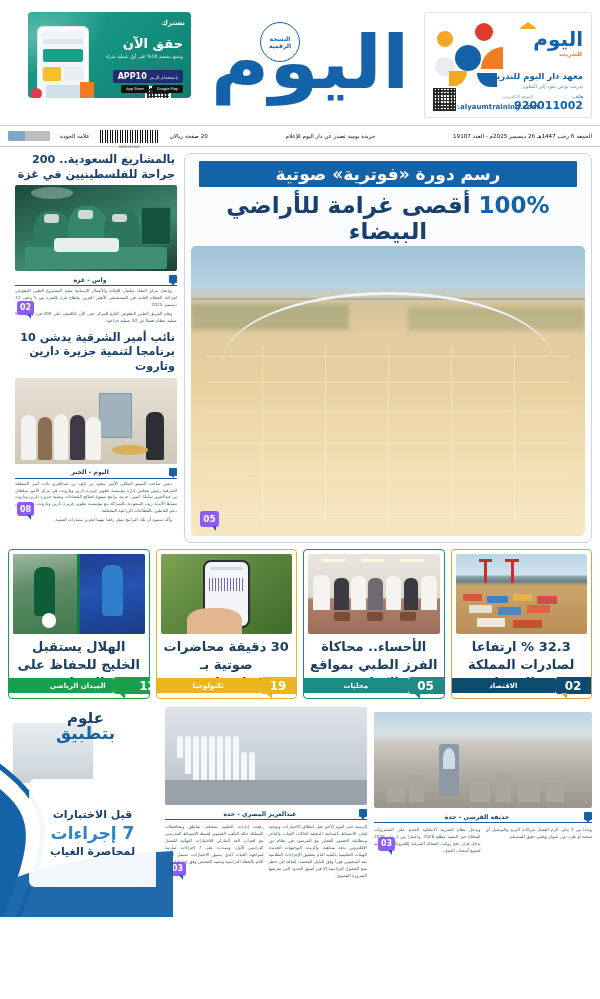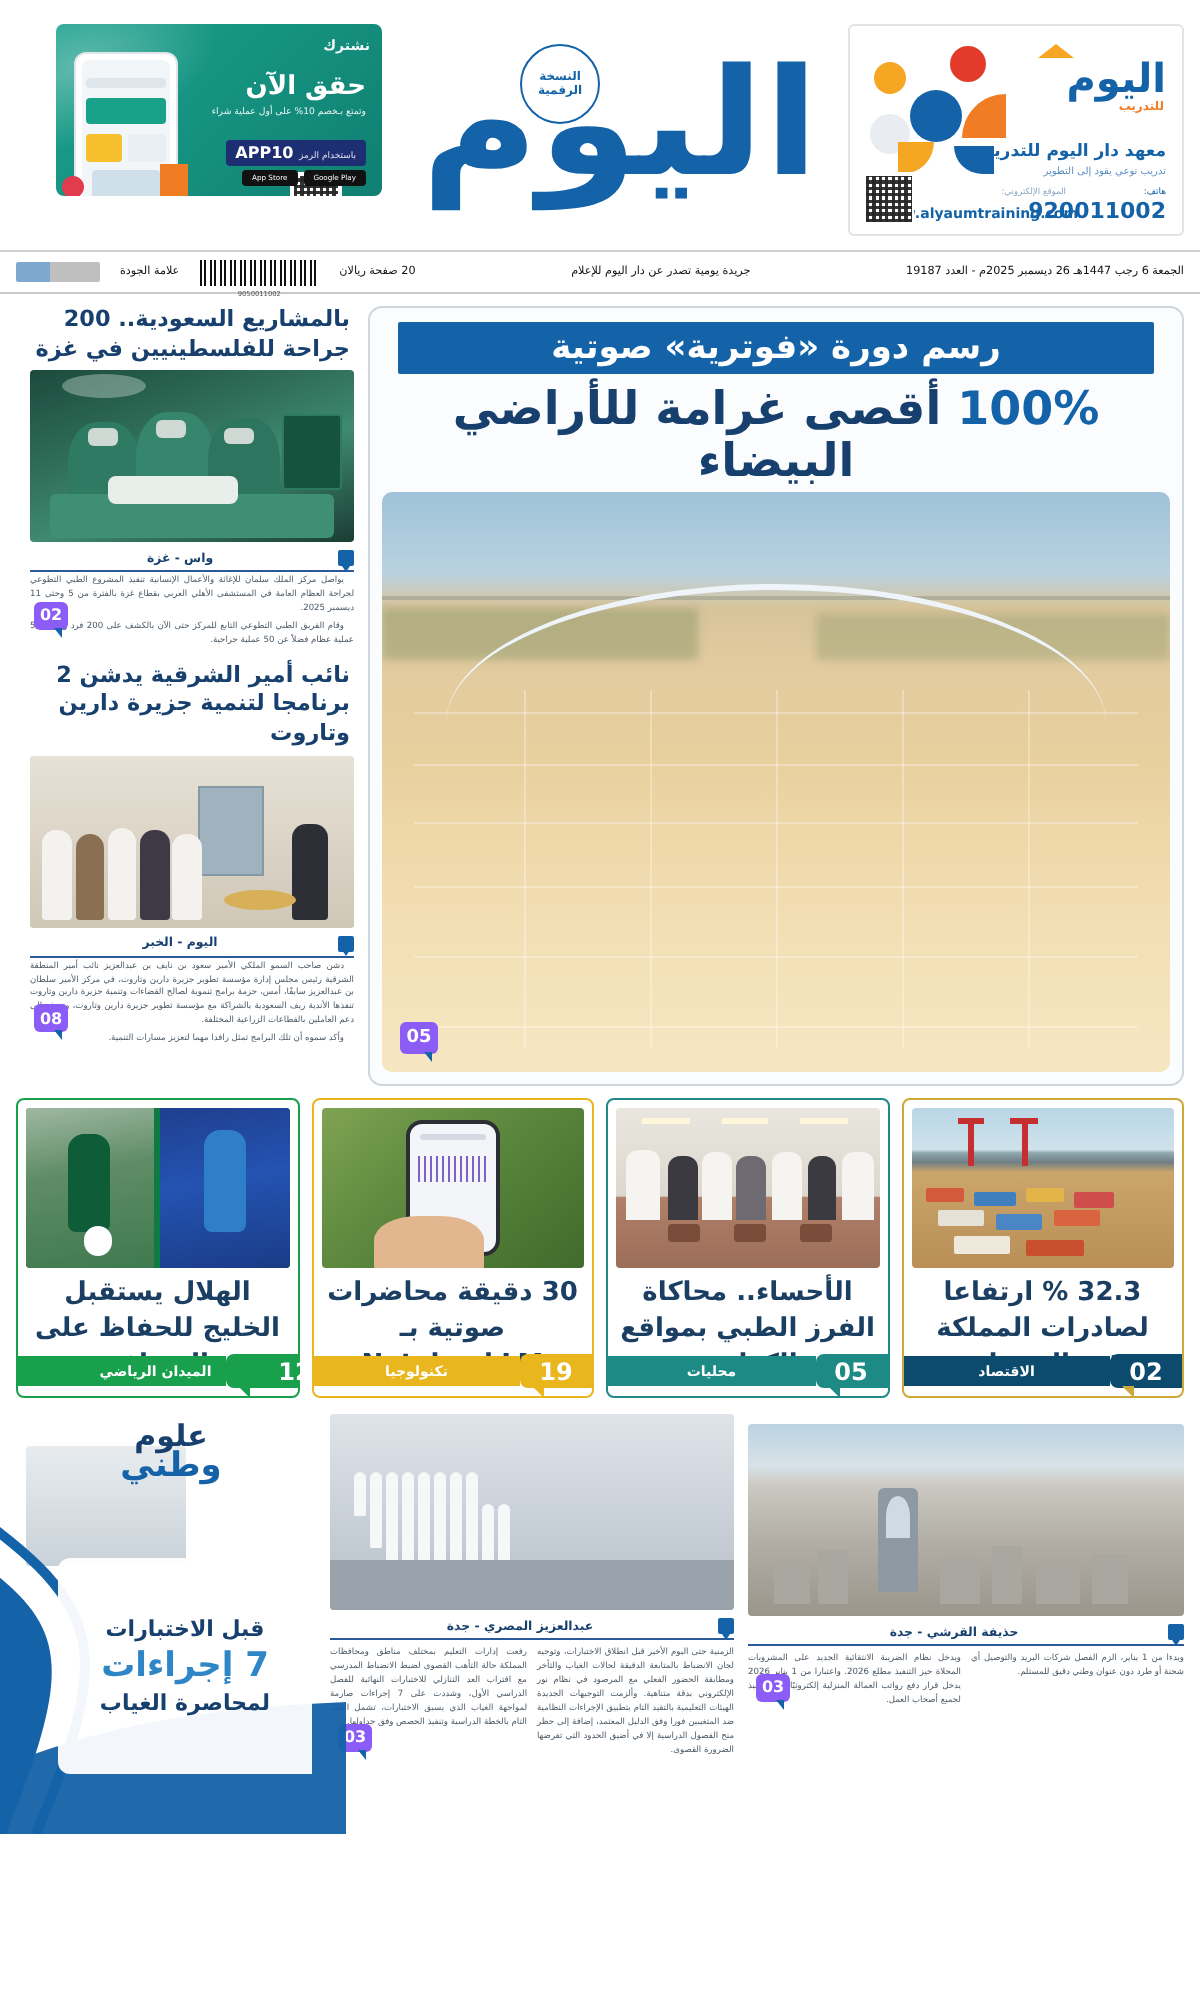--- a/index.html
+++ b/index.html
@@ -487,21 +487,21 @@
             <div class="btext">واس - غزة</div>
           </div>
           <div class="body-text">
             <p>يواصل مركز الملك سلمان للإغاثة والأعمال الإنسانية تنفيذ المشروع الطبي التطوعي لجراحة العظام العامة في المستشفى الأهلي العربي بقطاع غزة بالفترة من 5 وحتى 11 ديسمبر 2025.</p>
             <p>وقام الفريق الطبي التطوعي التابع للمركز حتى الآن بالكشف على 200 فرد وإجراء 50 عملية عظام فضلاً عن 50 عملية جراحية.</p>
           </div>
           <div class="badge" style="left:2px;bottom:10px">02</div>
         </div>
 
         <div class="side-story">
-          <h2>نائب أمير الشرقية يدشن 2 برنامجا لتنمية جزيرة دارين وتاروت</h2>
+          <h2>نائب أمير الشرقية يدشن 10 برنامجا لتنمية جزيرة دارين وتاروت</h2>
           <div class="sphoto ph-majlis">
             <div class="wall"></div>
               <div class="door"></div>
             <div class="p" style="left:4%;width:9%;height:52%"></div>
             <div class="p g" style="left:14%;width:9%;height:50%"></div>
             <div class="p" style="left:24%;width:9%;height:54%"></div>
             <div class="p k" style="left:34%;width:9%;height:52%"></div>
             <div class="p" style="left:44%;width:9%;height:50%"></div>
             <div class="p b" style="right:8%;width:11%;height:56%"></div>
             <div class="tray"></div>
@@ -668,21 +668,21 @@
         <div class="c body-text">الزمنية حتى اليوم الأخير قبل انطلاق الاختبارات، وتوجيه لجان الانضباط بالمتابعة الدقيقة لحالات الغياب والتأخر ومطابقة الحضور الفعلي مع المرصود في نظام نور الإلكتروني بدقة متناهية. وألزمت التوجيهات الجديدة الهيئات التعليمية بالتقيد التام بتطبيق الإجراءات النظامية ضد المتغيبين فورا وفق الدليل المعتمد، إضافة إلى حظر منح الفصول الدراسية إلا في أضيق الحدود التي تفرضها الضرورة القصوى.</div>
         <div class="c body-text">رفعت إدارات التعليم بمختلف مناطق ومحافظات المملكة حالة التأهب القصوى لضبط الانضباط المدرسي مع اقتراب العد التنازلي للاختبارات النهائية للفصل الدراسي الأول، وشددت على 7 إجراءات صارمة لمواجهة الغياب الذي يسبق الاختبارات، تشمل التقيد التام بالخطة الدراسية وتنفيذ الحصص وفق جداولها.</div>
       </div>
       <div class="badge">03</div>
     </div>
 
     <div class="br">
       <div class="photostrip"></div>
       <div class="seclogo">
         <div class="l1">علوم</div>
-        <div class="l2">وطني</div>
+        <div class="l2">بتطبيق</div>
       </div>
       <svg class="sweep" viewBox="0 0 210 170">
         <path d="M -10 10 C 70 60, 80 70, 40 170 L -10 170 Z" fill="#1462a8"></path>
         <path d="M 10 0 C 90 55, 95 75, 55 170" fill="none" stroke="#1462a8" stroke-width="5"></path>
         <path d="M -10 160 C 60 120, 120 108, 210 104 L 210 170 L -10 170 Z" fill="#1462a8" opacity="0.95"></path>
       </svg>
       <div class="panel">
         <div class="t1">قبل الاختبارات</div>
         <div class="t2">7 إجراءات</div>
         <div class="t3">لمحاصرة الغياب</div>

